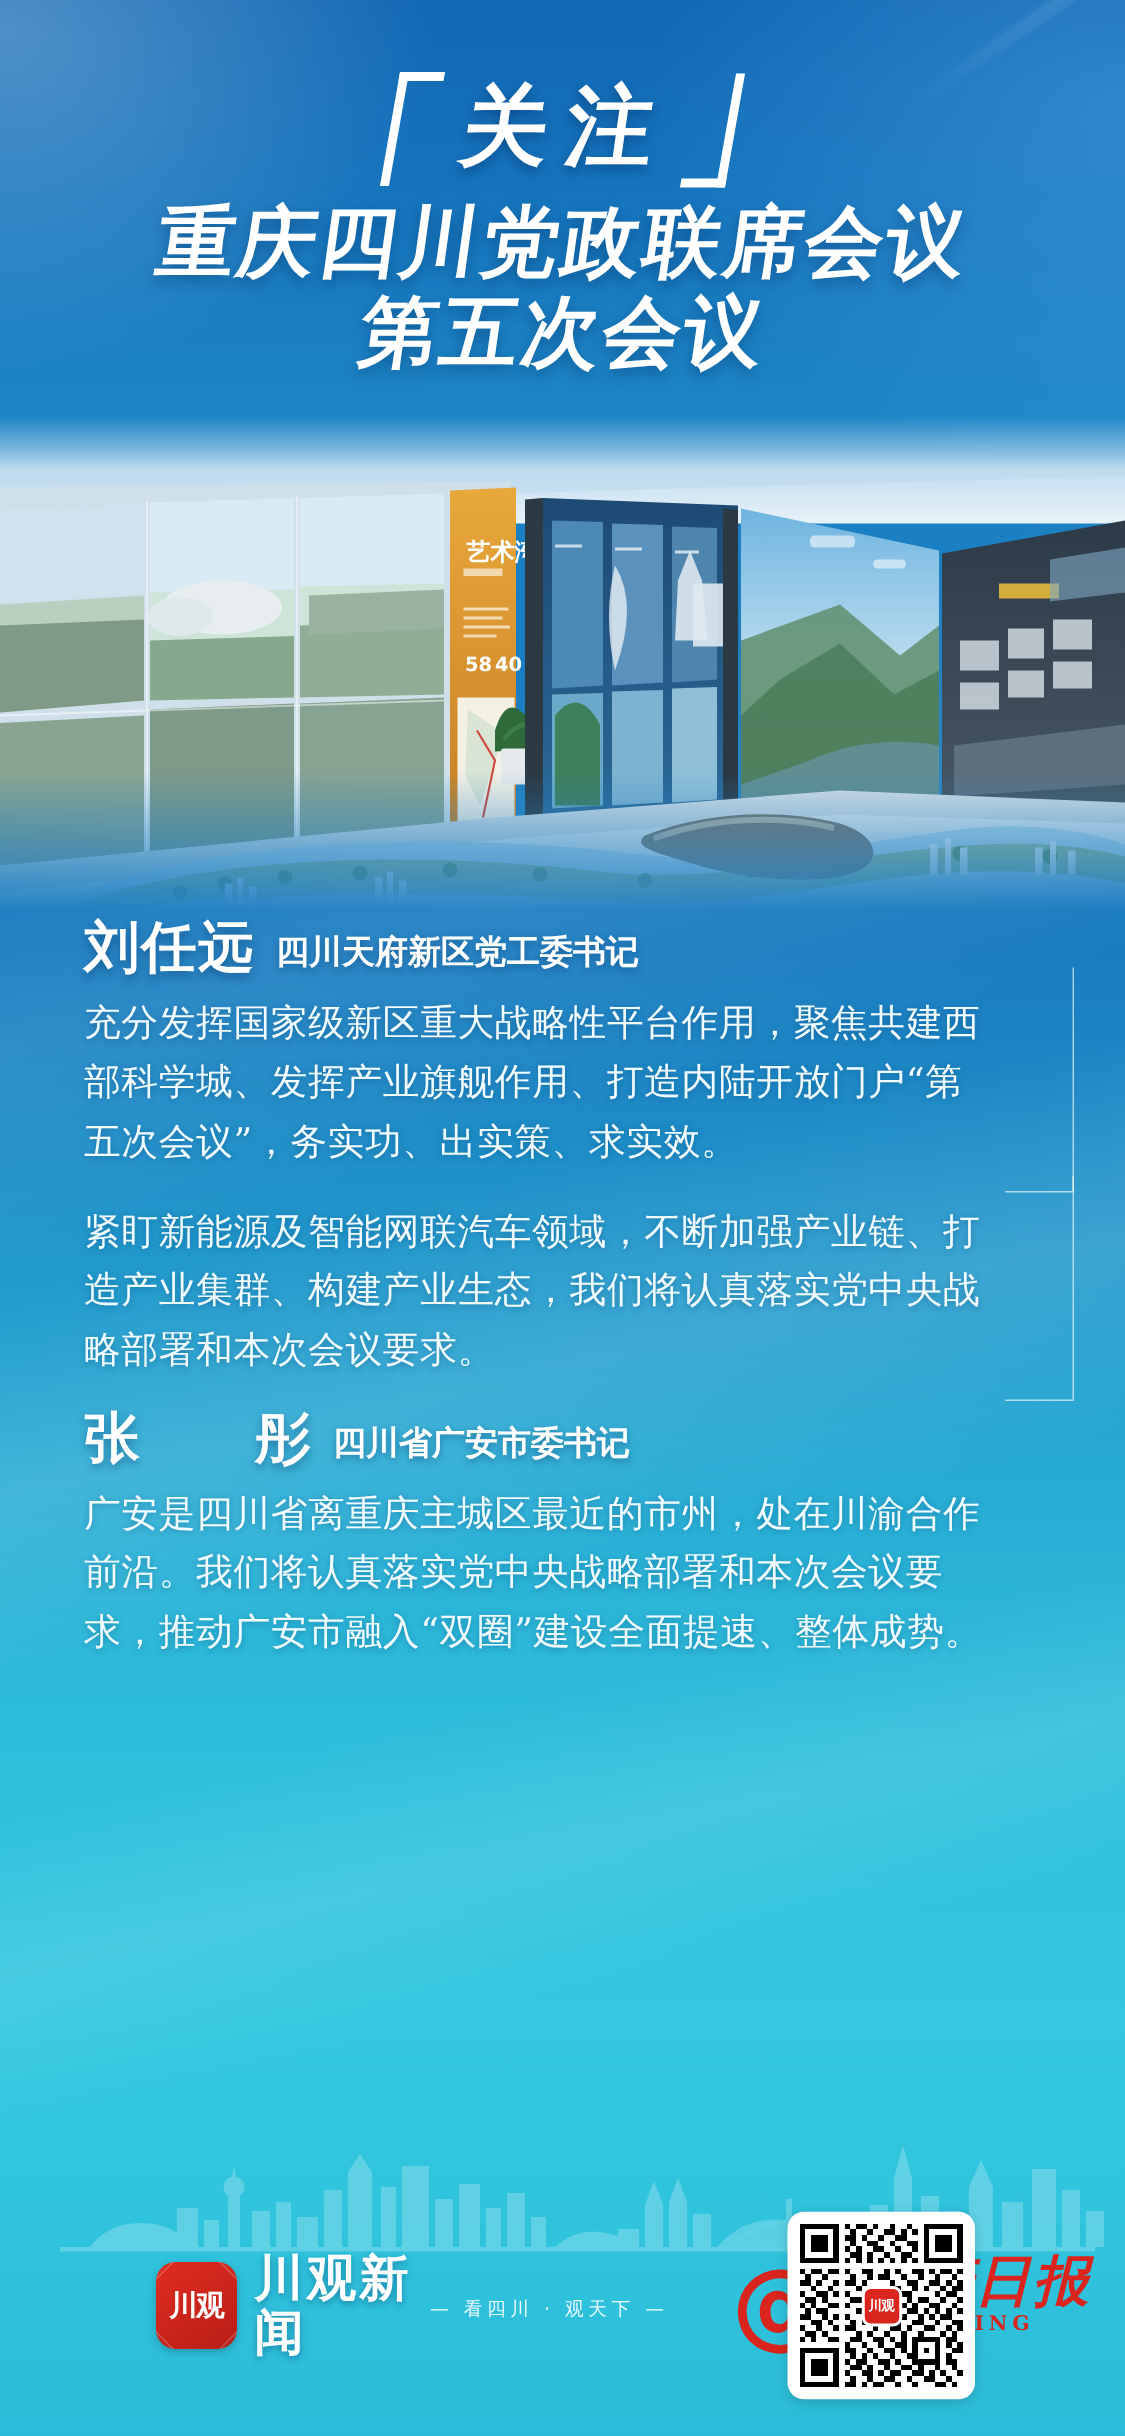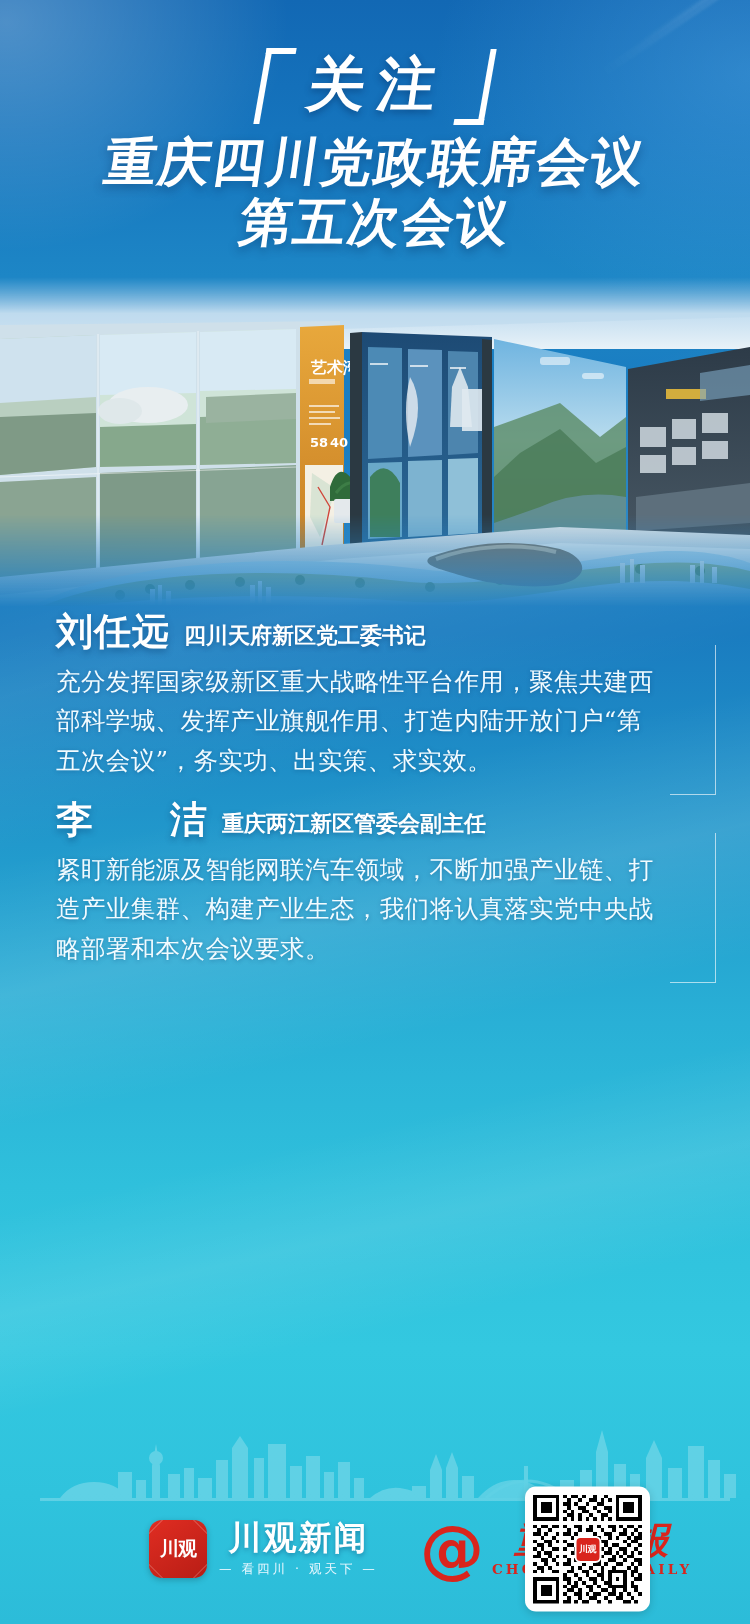--- a/index.html
+++ b/index.html
@@ -143,40 +143,40 @@
     border-bottom:1.5px solid rgba(255,255,255,.62);
     pointer-events:none;
   }
 
   
   .skyline{position:absolute;left:0;bottom:122px;width:750px;height:92px;z-index:3;opacity:.42;}
   .skyline svg{display:block;}
 
   
   .footer{
-    position:absolute;left:0;bottom:0;width:740px;height:150px;z-index:7;
-    display:flex;align-items:center;padding-left:45px;
+    position:absolute;left:0;bottom:12px;width:740px;height:150px;z-index:7;
+    display:flex;align-items:center;
   }
   .logo-chuanguan{display:flex;align-items:center;gap:12px;margin-left:104px;}
   .cg-badge{
     width:58px;height:58px;border-radius:13px;
     background:linear-gradient(145deg,#e02d22,#b81d15);
     display:flex;align-items:center;justify-content:center;
     box-shadow:0 2px 6px rgba(0,0,0,.22);
     position:relative;overflow:hidden;
   }
   .cg-badge::before{
     content:"";position:absolute;width:62px;height:62px;border-radius:12px;
     border:1.5px solid rgba(255,255,255,.22);transform:rotate(45deg);
   }
   .cg-badge span{
     font-family:"DejaVu Sans","Liberation Sans",sans-serif;
     font-size:19px;font-weight:bold;color:#fff;letter-spacing:-1px;z-index:2;
   }
-  .cg-words{display:flex;flex-direction:column;align-items:center;}
+  .cg-words{display:flex;flex-direction:row;align-items:center;}
   .cg-main{
     font-family:"DejaVu Sans","Liberation Sans",sans-serif;
     font-size:33px;font-weight:bold;color:#fff;letter-spacing:2px;line-height:1.1;
     text-shadow:0 2px 5px rgba(0,50,100,.4);
   }
   .cg-slogan{
     font-family:"DejaVu Sans","Liberation Sans",sans-serif;
     font-size:12.5px;color:#eaf8ff;letter-spacing:3px;margin-top:4px;white-space:nowrap;text-align:right;
   }
 
@@ -418,29 +418,32 @@
     <div class="qblock">
       <div class="qhead">
         <div class="qname">刘任远</div>
         <div class="qrole">四川天府新区党工委书记</div>
       </div>
       <div class="qtext">充分发挥国家级新区重大战略性平台作用，聚焦共建西部科学城、发挥产业旗舰作用、打造内陆开放门户“第五次会议”，务实功、出实策、求实效。</div>
       <span class="corner"></span>
     </div>
 
     <div class="qblock">
-      <div class="qhead">
-        <div class="qname">李　　洁</div>
-        <div class="qrole">重庆两江新区管委会副主任</div>
-      </div>
       <div class="qtext">紧盯新能源及智能网联汽车领域，不断加强产业链、打造产业集群、构建产业生态，我们将认真落实党中央战略部署和本次会议要求。</div>
       <span class="corner"></span>
     </div>
 
 
+    <div class="qblock">
+      <div class="qhead">
+        <div class="qname">张　　彤</div>
+        <div class="qrole">四川省广安市委书记</div>
+      </div>
+      <div class="qtext">广安是四川省离重庆主城区最近的市州，处在川渝合作前沿。我们将认真落实党中央战略部署和本次会议要求，推动广安市融入“双圈”建设全面提速、整体成势。</div>
+    </div>
 
   </div>
 
   <div class="skyline">
     <svg width="750" height="92" viewBox="0 0 750 92" xmlns="http://www.w3.org/2000/svg">
       <g fill="#ffffff" opacity=".55">
 
         <path d="M60 88 q12 -16 34 -16 q22 0 34 16 Z"></path>
         <rect x="118" y="62" width="14" height="26"></rect>
         <rect x="136" y="70" width="10" height="18"></rect>

